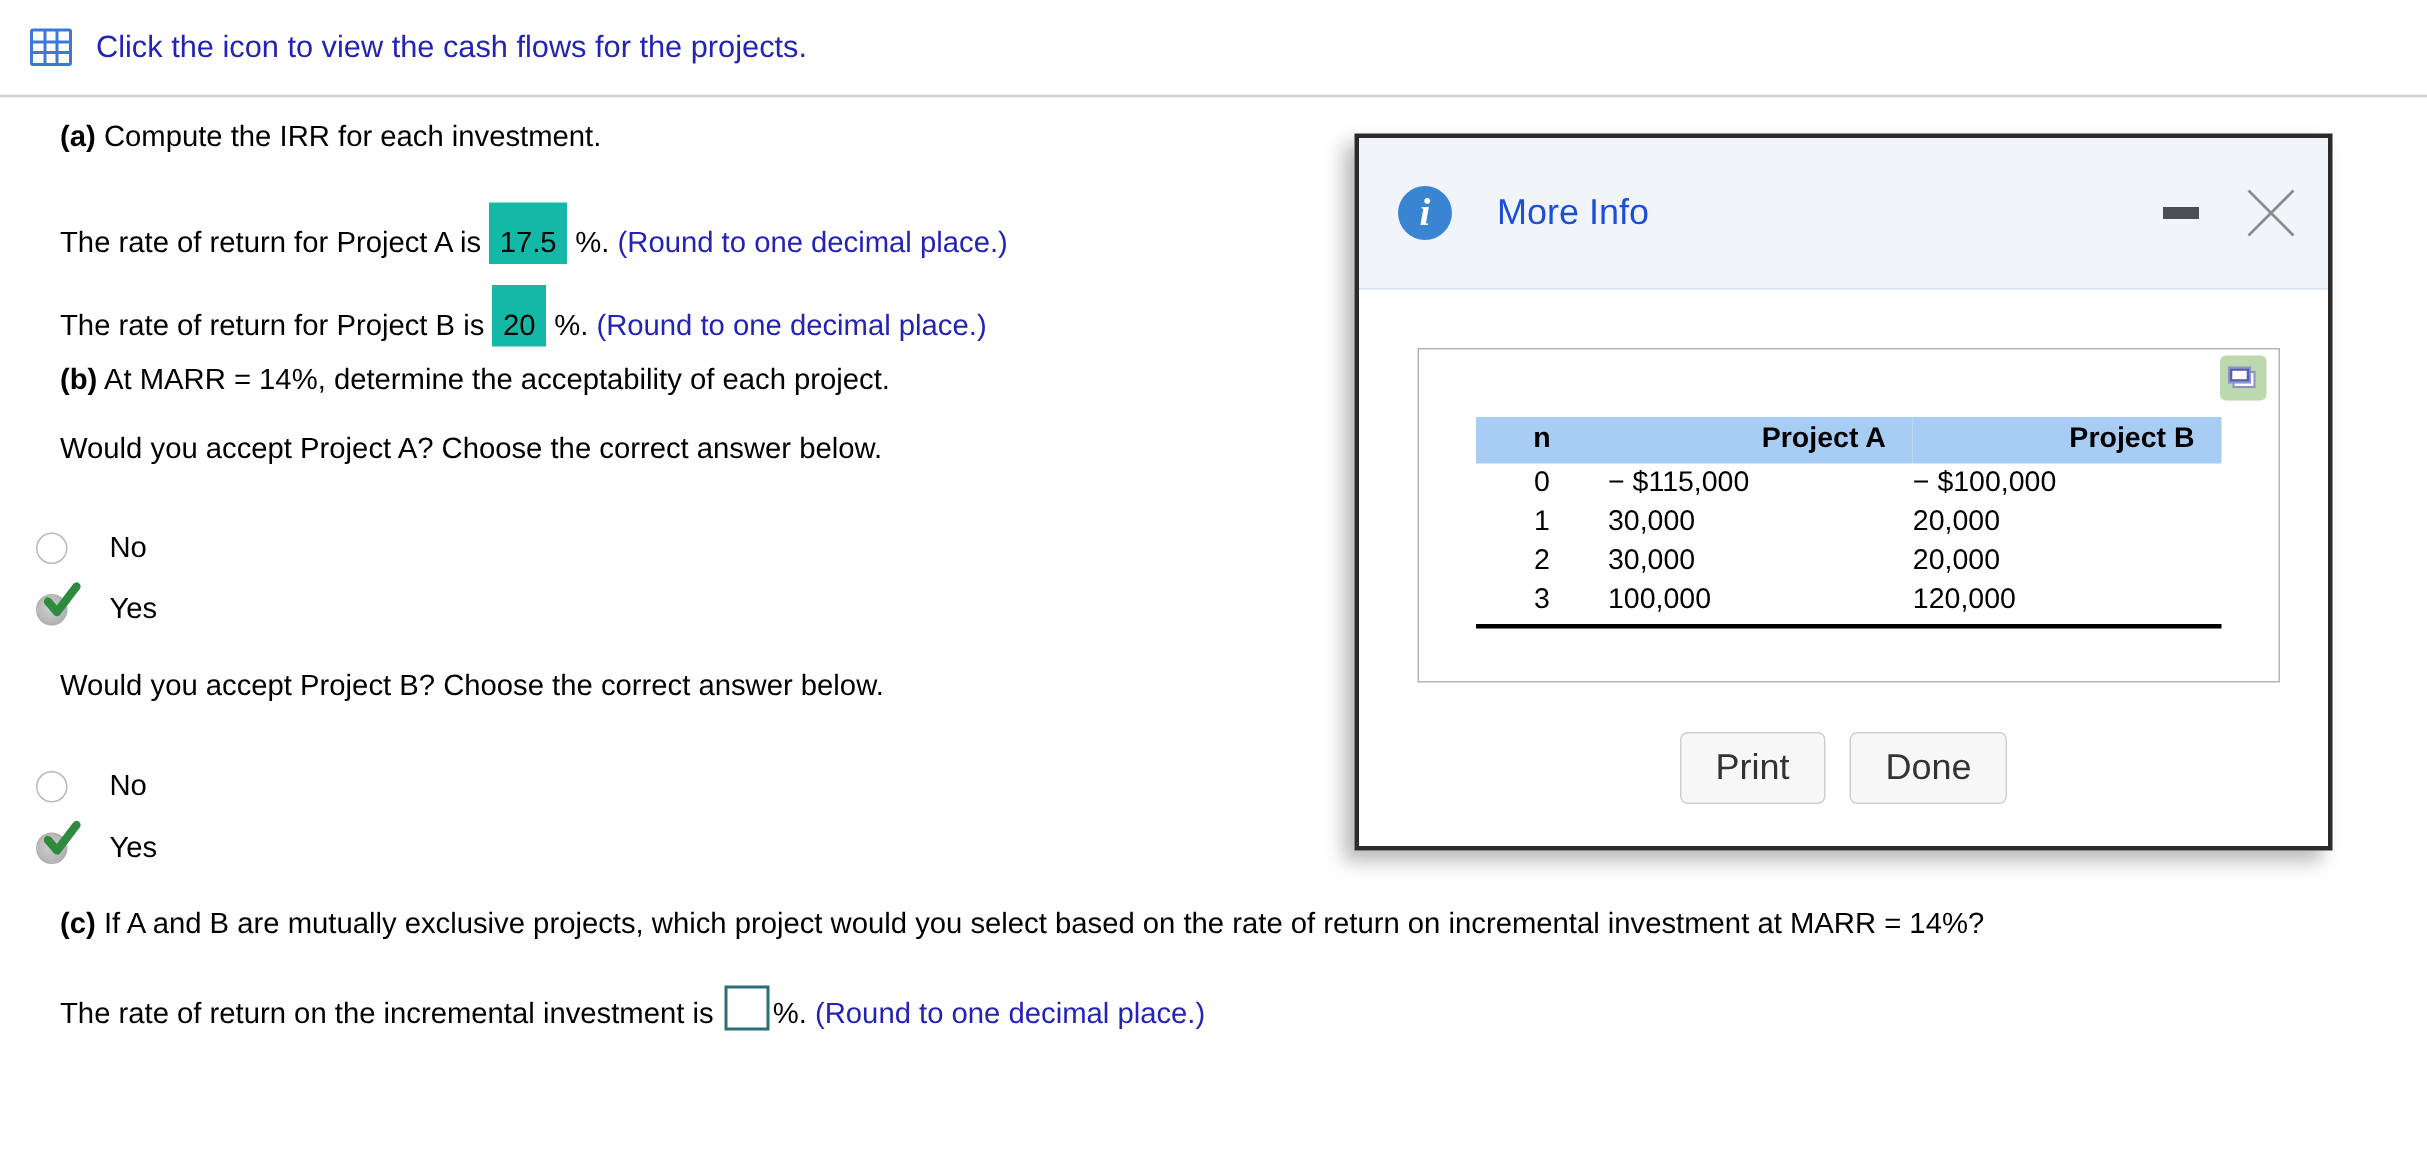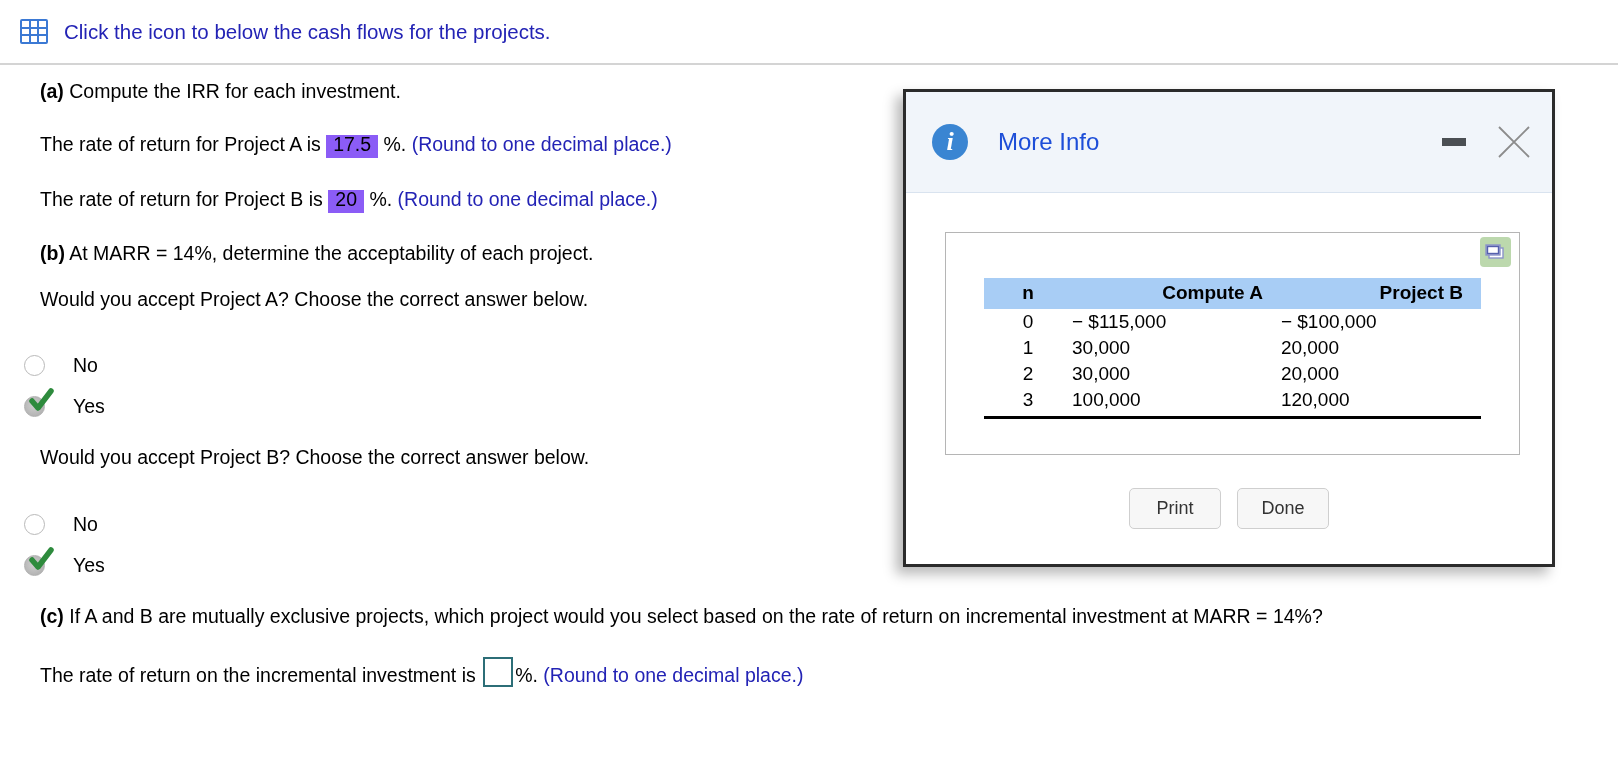--- a/index.html
+++ b/index.html
@@ -56,22 +56,22 @@
     white-space: nowrap;
     line-height: 1;
     margin-left: 20px;
   }
   .q-label { font-weight: bold; }
   .blue { color: #2323b5; }
 
   
   .ans-filled {
     display: inline-block;
-    background: #8b5cf6;
-    padding: 0 7px 3px 7px;
+    background: #14b8a6;
+    padding: 18px 7px 3px 7px;
     font-size: 19.5px;
     color: #000;
     vertical-align: baseline;
   }
   
   .ans-empty {
     display: inline-block;
     width: 26px;
     height: 26px;
     border: 2px solid #2c6e77;
@@ -248,21 +248,21 @@
     left: 0;
     top: 295px;
     width: 100%;
     display: flex;
     justify-content: center;
     gap: 16px;
   }
   .dlg-btn {
     min-width: 92px;
     padding: 9px 23px;
-    font-size: 18px;
+    font-size: 24px;
     color: #333333;
     background: #f7f7f7;
     border: 1px solid #cfcfcf;
     border-radius: 5px;
     font-family: "Liberation Sans", sans-serif;
     cursor: pointer;
   }
 </style>
 </head>
 <body>
@@ -272,21 +272,21 @@
     <i></i>
       <i></i>
       <i></i>
       <i></i>
       <i></i>
       <i></i>
       <i></i>
       <i></i>
       <i></i>
   </div>
-  <span id="instruction-text">Click the icon to below the cash flows for the projects.</span>
+  <span id="instruction-text">Click the icon to view the cash flows for the projects.</span>
 </div>
 
 <div class="q-line" style="top:82px;">
   <span class="q-label">(a)</span>
   <span>Compute the IRR for each investment.</span>
 </div>
 
 <div class="q-line" style="top:135px;">
   <span>The rate of return for Project A is</span>
   <span class="ans-filled">17.5</span>
@@ -367,21 +367,21 @@
           <rect x="9" y="11" width="14" height="10" fill="#ffffff" stroke="#8b93c9" stroke-width="1.4"></rect>
           <rect x="6" y="8" width="14" height="10" fill="#ffffff" stroke="#8b93c9" stroke-width="1.4"></rect>
           <rect x="7.4" y="9.4" width="11.2" height="7.2" fill="#ffffff" stroke="#5560ad" stroke-width="1.6"></rect>
         </svg>
       </div>
 
       <table id="cashflow-table">
         <thead>
           <tr>
             <th class="col-n">n</th>
-            <th class="col-a">Compute A</th>
+            <th class="col-a">Project A</th>
             <th class="col-b">Project B</th>
           </tr>
         </thead>
         <tbody>
           <tr>
             <td class="c-n">0</td>
             <td class="c-v">− $115,000</td>
             <td class="c-v">− $100,000</td>
           </tr>
           <tr>

